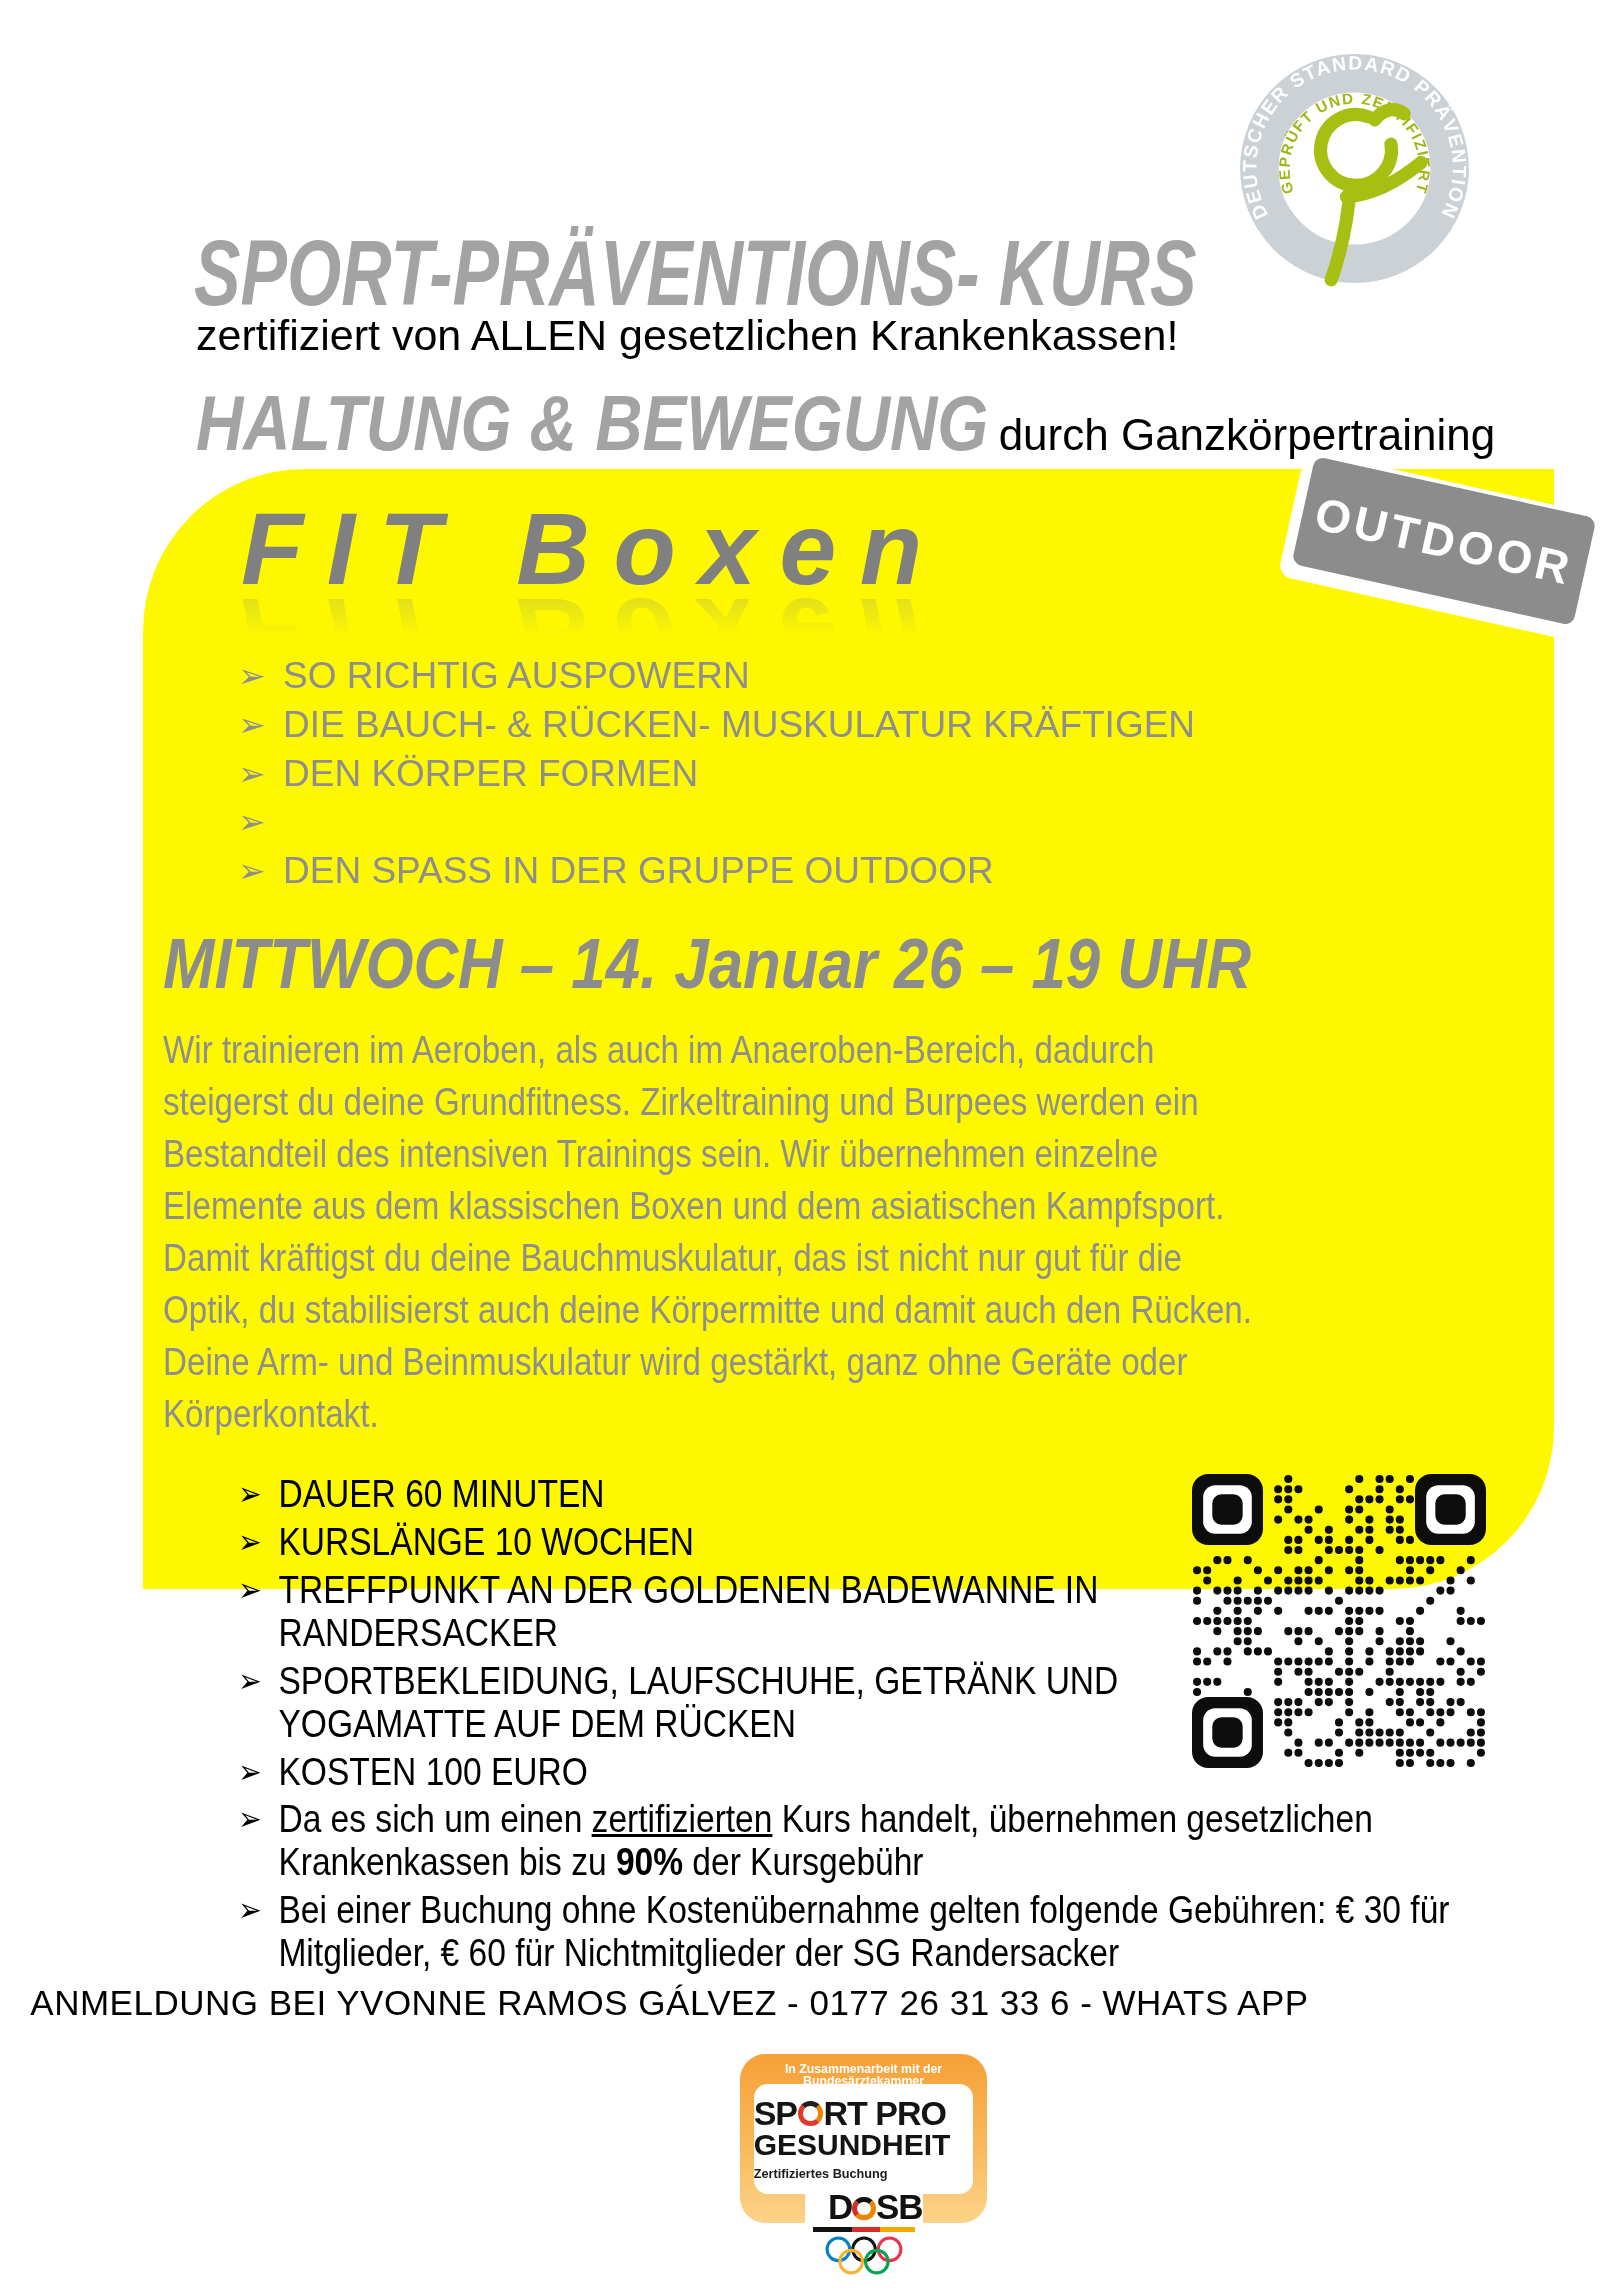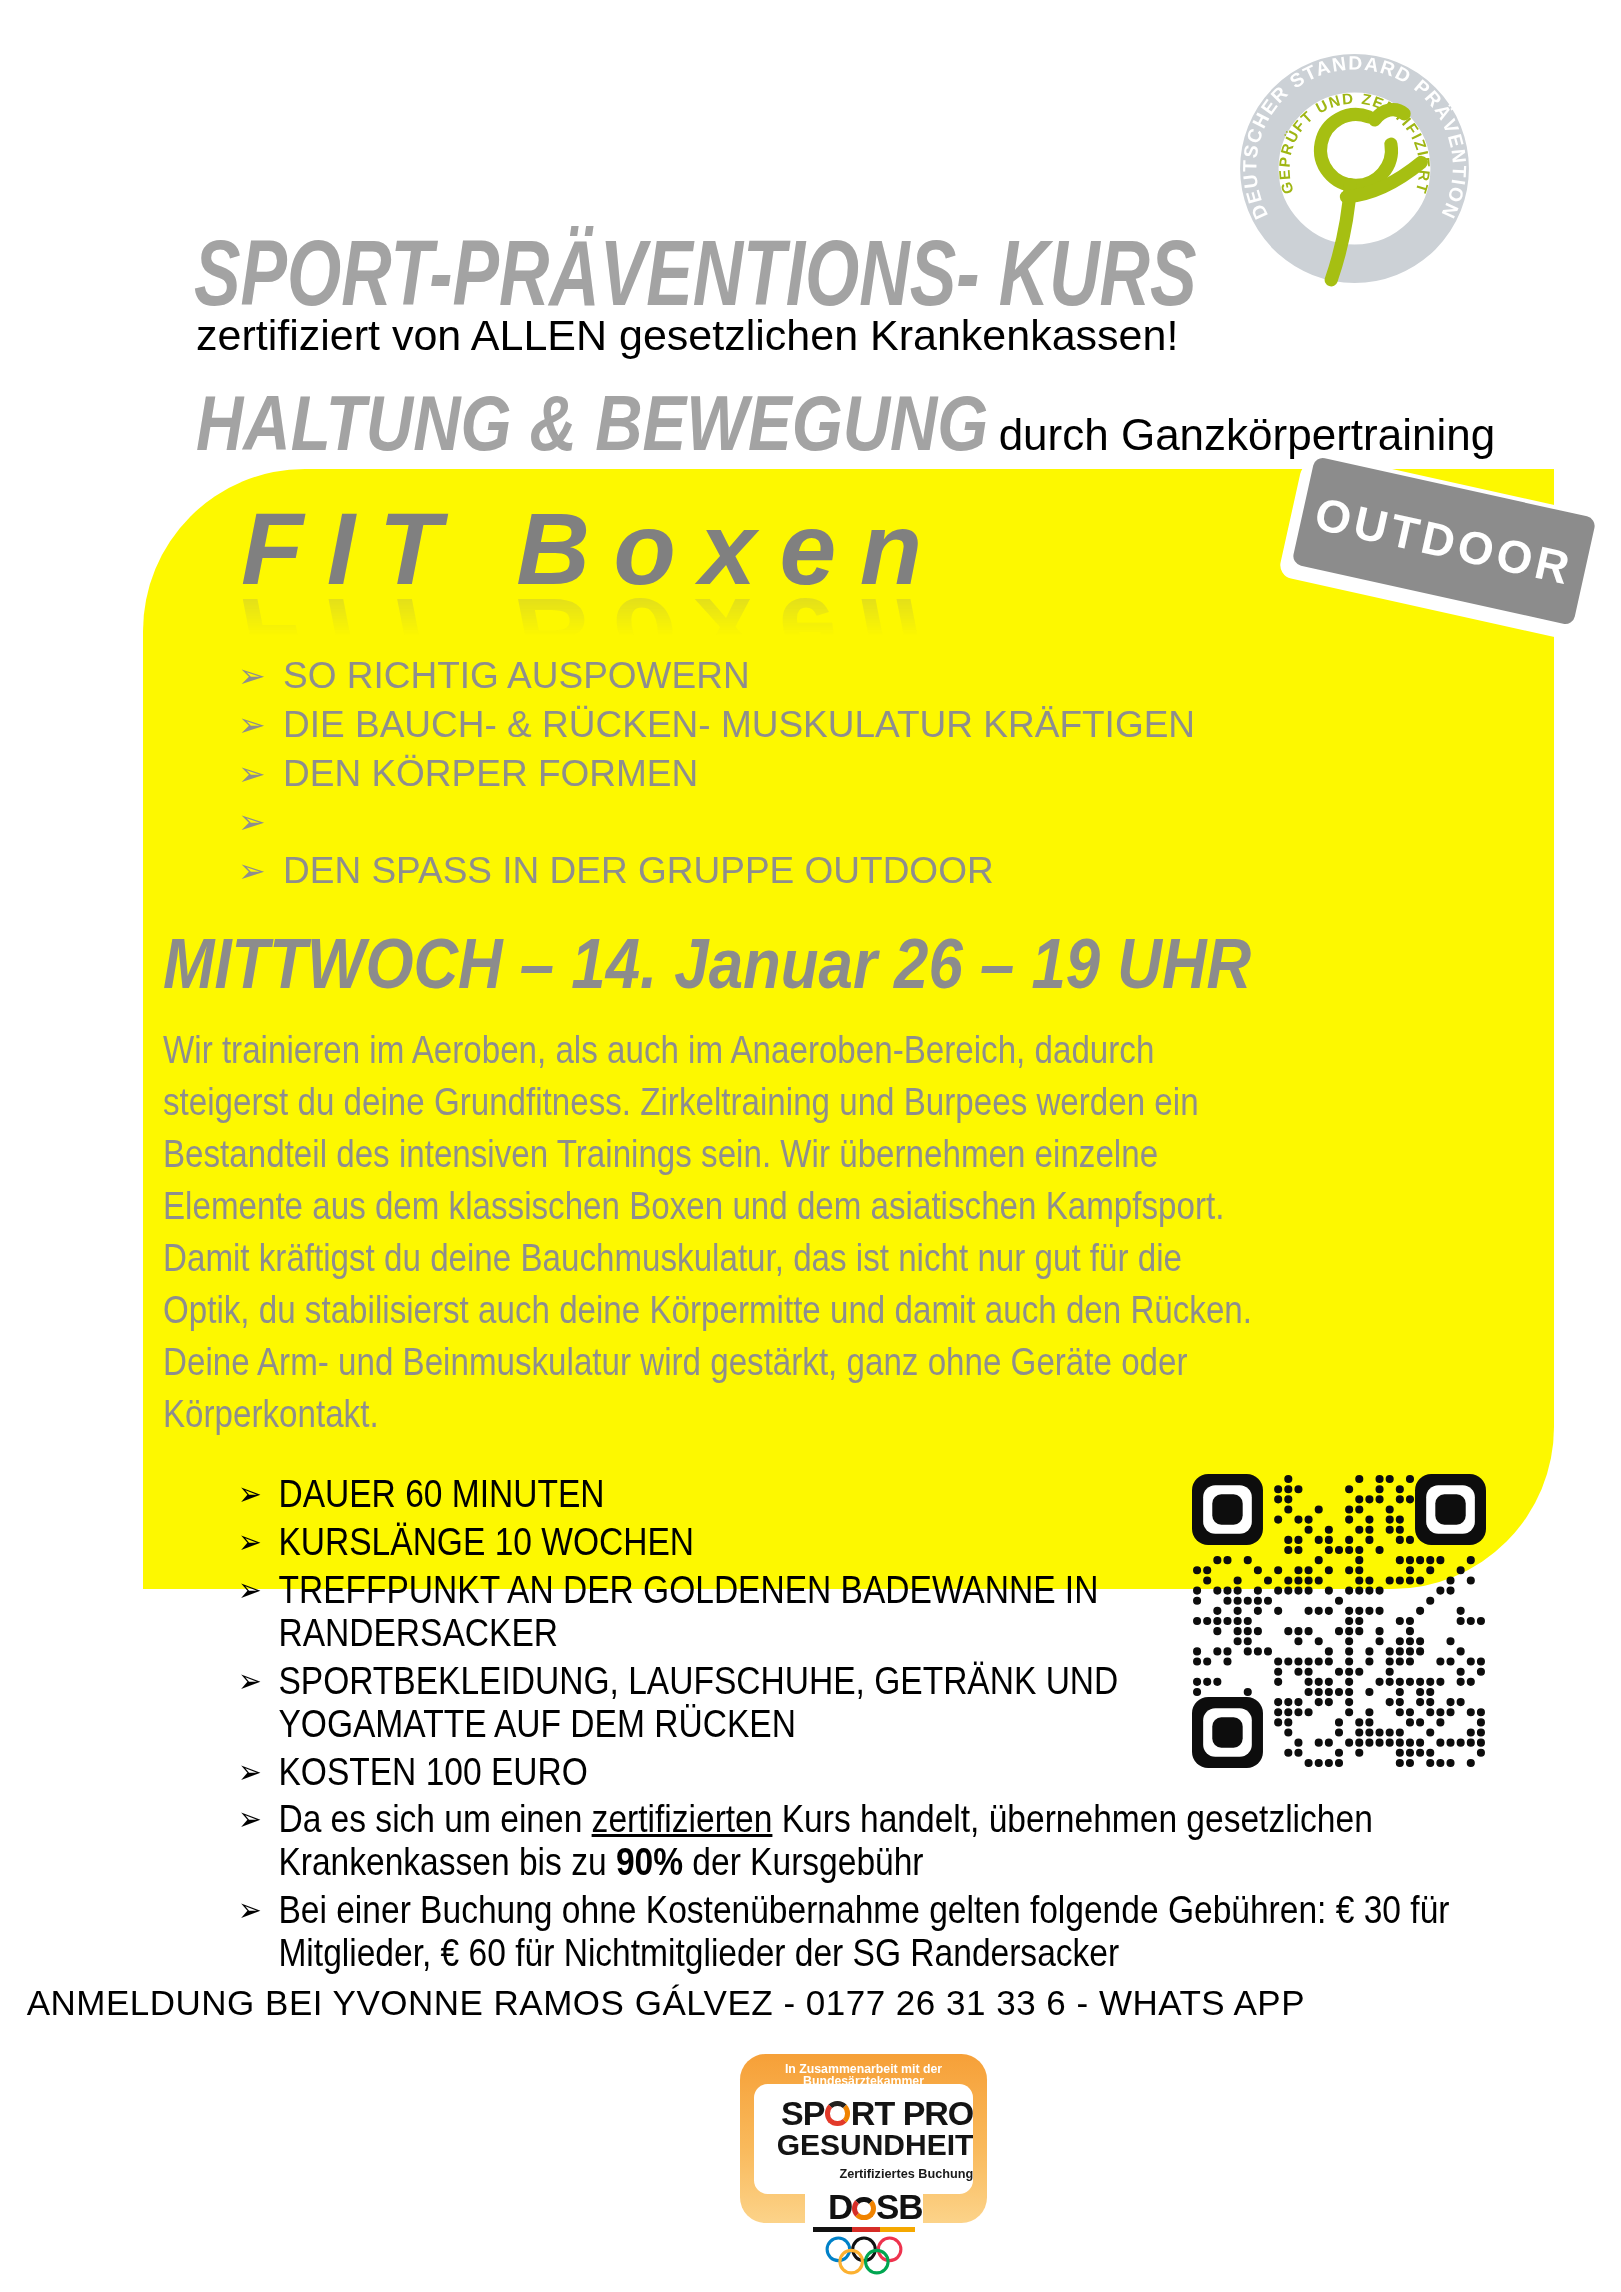--- a/index.html
+++ b/index.html
@@ -83,35 +83,35 @@
   .details .arrow { flex: 0 0 47px; font-size: 33px; line-height: 43px; }
   .details .bt { white-space: pre-line; }
   .details .ul-word { text-decoration: underline; }
   .details .bold-word { font-weight: 700; }
 
   
   .qr { position: absolute; left: 1192px; top: 1474px; width: 294px; height: 294px; }
 
   
   .register {
-    position: absolute; left: 0; top: 1982px; width: 1305px; text-align: right;
+    position: absolute; left: 17px; top: 1982px; width: 1305px; text-align: center;
     font: 400 35px/1.2 "Liberation Sans", sans-serif; color: #000; letter-spacing: 0.5px;
   }
 
   
   .spg { position: absolute; left: 740px; top: 2054px; width: 247px; height: 169px;
     background: linear-gradient(180deg, #f6a038 0%, #f9b95b 55%, #fcd389 100%);
     border-radius: 25.5px; }
   .spg .coop {
     position: absolute; left: 0; right: 0; top: 8.8px; text-align: center;
     font: 700 12.3px/1 "Liberation Sans", sans-serif; color: #fff;
   }
   .spg .panel {
     position: absolute; left: 13.7px; right: 13.7px; top: 30px; height: 110px;
-    background: #fff; border-radius: 13.7px; text-align: right; padding-top: 13.7px;
+    background: #fff; border-radius: 13.7px; text-align: left; padding-top: 13.7px;
   }
   .brand { font: 700 34px/0.93 "Liberation Sans", sans-serif; color: #141414; letter-spacing: -1px; }
   .brand .ring-o {
     display: inline-block; width: 24.5px; height: 24.5px; border-radius: 50%;
     border: 5.9px solid #e23a2a; border-top-color: #23211f; border-right-color: #f08300;
     vertical-align: baseline; transform: translateY(1px); margin: 0 1px;
   }
   .brand2 { font: 700 30px/1.05 "Liberation Sans", sans-serif; color: #141414; letter-spacing: 0; }
   .certified { margin-top: 6.9px; font: 700 12.7px/1 "Liberation Sans", sans-serif; color: #1a1a1a; }
   .notch {

